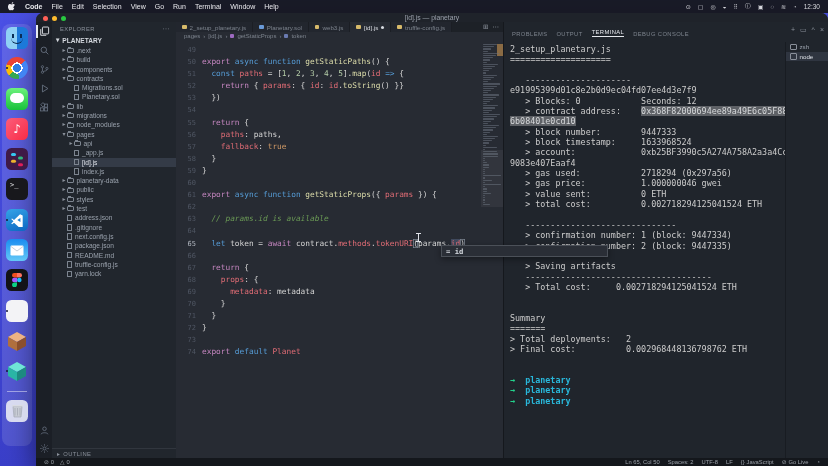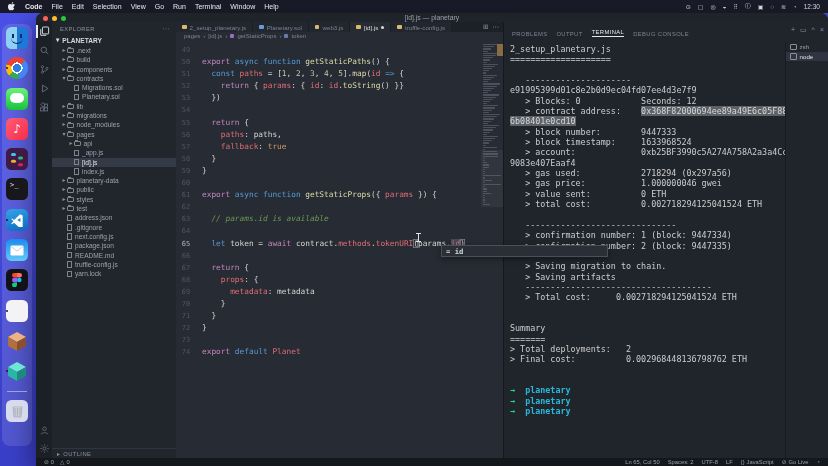--- a/index.html
+++ b/index.html
@@ -94,21 +94,21 @@
   
   .crumbs{position:absolute;left:140px;top:19px;width:327px;height:7px;background:#272b33;display:flex;
     align-items:center;font-size:6px;color:#7d848e;padding-left:8px;gap:3px;white-space:nowrap;}
   .crumb-ic{width:4px;height:4px;border-radius:1px;background:#6a7ab0;display:inline-block;flex:0 0 auto;}
   .crumb-ic.m{background:#9d6ac0;}
   
   .editor{position:absolute;left:140px;top:26px;width:305px;bottom:8px;background:#272b33;overflow:hidden;
     font-family:"DejaVu Sans Mono",monospace;font-size:7.8px;}
   .codewrap{padding-top:5px;}
   .cl{height:12.1px;line-height:12.1px;white-space:pre;}
-  .cl .num{display:inline-block;width:20px;text-align:center;color:#4f5663;margin-right:6px;
+  .cl .num{display:inline-block;width:20px;text-align:right;color:#4f5663;margin-right:6px;
     font-size:7px;}
   .cl.cur .num{color:#aeb4bd;}
   .tk-kwP{color:#c586c0}.tk-kwB{color:#569cd6}.tk-fn{color:#dcdcaa}.tk-red{color:#e06c75}
   .tk-num{color:#b5cea8}.tk-pl{color:#d4d4d4}.tk-or{color:#d19a66}
   .tk-cm{color:#6a9955;font-style:italic}
   .tk-brk{color:#d4d4d4;box-shadow:inset 0 0 0 0.8px #7a828e;}
   .tk-redhl{color:#e06c75;background:rgba(95,110,145,0.45);}
   
   .minimap{position:absolute;left:445px;top:26px;width:22px;bottom:8px;background:#272b33;overflow:hidden;}
   .mm-view{position:absolute;left:0;width:22px;background:rgba(255,255,255,0.05);}
@@ -608,21 +608,20 @@
           <div class="tline"><span class="t-pl">9083e407Eaaf4</span></div>
           <div class="tline"><span class="t-pl">   &gt; gas used:            2718294 (0x297a56)</span></div>
           <div class="tline"><span class="t-pl">   &gt; gas price:           1.000000046 gwei</span></div>
           <div class="tline"><span class="t-pl">   &gt; value sent:          0 ETH</span></div>
           <div class="tline"><span class="t-pl">   &gt; total cost:          0.002718294125041524 ETH</span></div>
           <div class="tline">&nbsp;</div>
           <div class="tline"><span class="t-pl">   ------------------------------</span></div>
           <div class="tline"><span class="t-pl">   &gt; confirmation number: 1 (block: 9447334)</span></div>
           <div class="tline"><span class="t-pl">   &gt; confirmation number: 2 (block: 9447335)</span></div>
           <div class="tline">&nbsp;</div>
-          <div class="tline"><span class="t-pl">   &gt; Saving migration to chain.</span></div>
           <div class="tline"><span class="t-pl">   &gt; Saving artifacts</span></div>
           <div class="tline"><span class="t-pl">   -------------------------------------</span></div>
           <div class="tline"><span class="t-pl">   &gt; Total cost:     0.002718294125041524 ETH</span></div>
           <div class="tline">&nbsp;</div>
           <div class="tline">&nbsp;</div>
           <div class="tline"><span class="t-pl">Summary</span></div>
           <div class="tline"><span class="t-pl">=======</span></div>
           <div class="tline"><span class="t-pl">&gt; Total deployments:   2</span></div>
           <div class="tline"><span class="t-pl">&gt; Final cost:          0.002968448136798762 ETH</span></div>
           <div class="tline">&nbsp;</div>

